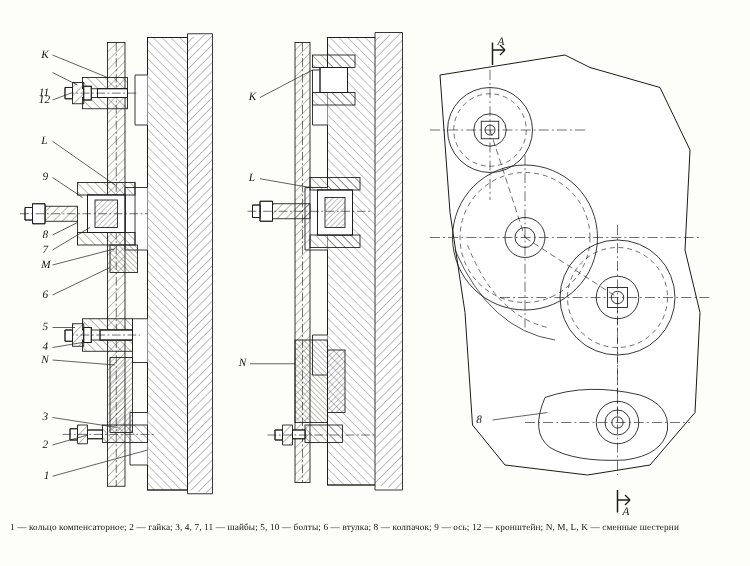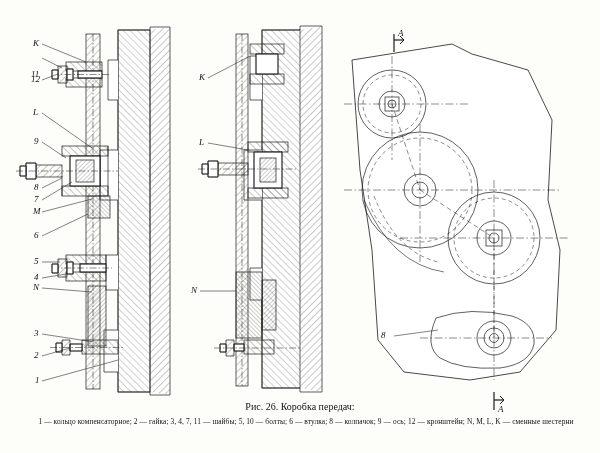--- a/index.html
+++ b/index.html
@@ -25,25 +25,25 @@
   .caption{
     position:absolute;
     left:0;right:0;
     text-align:center;
     font-family:"Liberation Serif", serif;
     color:#111;
   }
   #cap-title{top:401px;font-size:10px;}
   #legend{
     position:absolute;
-    left:20px;right:8px;
+    left:8px;right:8px;
     top:417px;
     font-family:"Liberation Serif", serif;
     font-size:7.4px;
-    text-align:center;
+    text-align:left;
     line-height:1.32;
     color:#111;
     letter-spacing:0.1px;
   }
   #secmark{
     position:absolute;
     top:10px;left:0;right:0;
     text-align:center;
     font-size:9.5px;
     font-style:italic;
@@ -319,16 +319,15 @@
   <div class="lbl" style="left:34px;top:329px;">3</div>
   <div class="lbl" style="left:34px;top:351px;">2</div>
   <div class="lbl" style="left:35px;top:376px;">1</div>
 
   <div class="lbl" style="left:199px;top:73px;">K</div>
   <div class="lbl" style="left:199px;top:138px;">L</div>
   <div class="lbl" style="left:191px;top:286px;">N</div>
 
   <div class="lbl" style="left:381px;top:331px;">8</div>
 
-  <div class="caption" id="cap-title">Рис. 26. Коробка передач:</div>
   <div id="legend">1 — кольцо компенсаторное;  2 — гайка;  3, 4, 7, 11 — шайбы;  5, 10 — болты;  6 — втулка;  8 — колпачок;  9 — ось;  12 — кронштейн; N, M, L, K — сменные шестерни</div>
 
 </div>
 
 </body></html>

